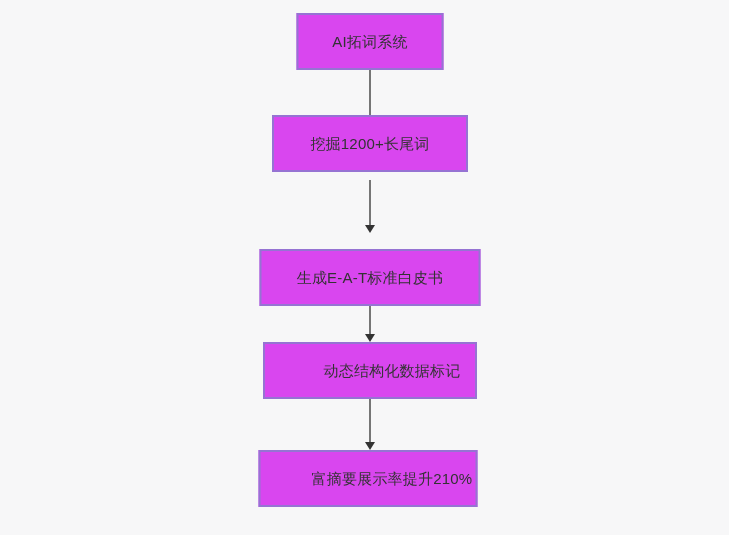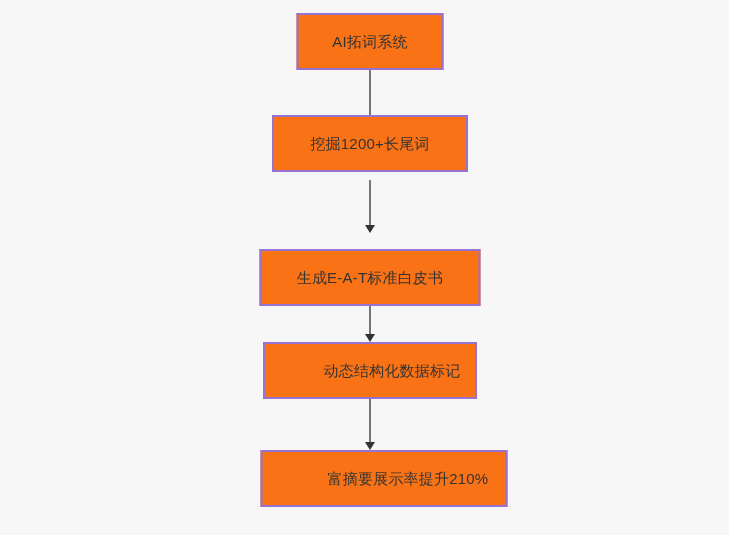--- a/index.html
+++ b/index.html
@@ -14,21 +14,21 @@
     overflow: hidden;
   }
   #flowchart-canvas {
     position: relative;
     width: 729px;
     height: 535px;
   }
   .node {
     position: absolute;
     box-sizing: border-box;
-    background: #f97316;
+    background: #d946ef;
     border: 2px solid #9673d3;
     display: flex;
     align-items: center;
     justify-content: center;
     height: 57px;
     transform: translateX(-50%);
   }
   .node-label {
     font-size: 15px;
     color: #333333;
@@ -83,17 +83,17 @@
       </div>
       <div class="node" style="left: 370px; top: 115px; width: 196px;">
         <span class="node-label">挖掘1200+长尾词</span>
       </div>
       <div class="node" style="left: 370px; top: 216px; width: 221px; margin-top: 33px;">
         <span class="node-label">生成E-A-T标准白皮书</span>
       </div>
       <div class="node" style="left: 370px; top: 342px; width: 214px; padding-left: 44px;">
         <span class="node-label">动态结构化数据标记</span>
       </div>
-      <div class="node" style="left: 384px; top: 450px; width: 247px; padding-left: 48px;">
+      <div class="node" style="left: 368px; top: 450px; width: 219px; padding-left: 48px;">
         <span class="node-label">富摘要展示率提升210%</span>
       </div>
     </div>
 </div>
 
 </body></html>

